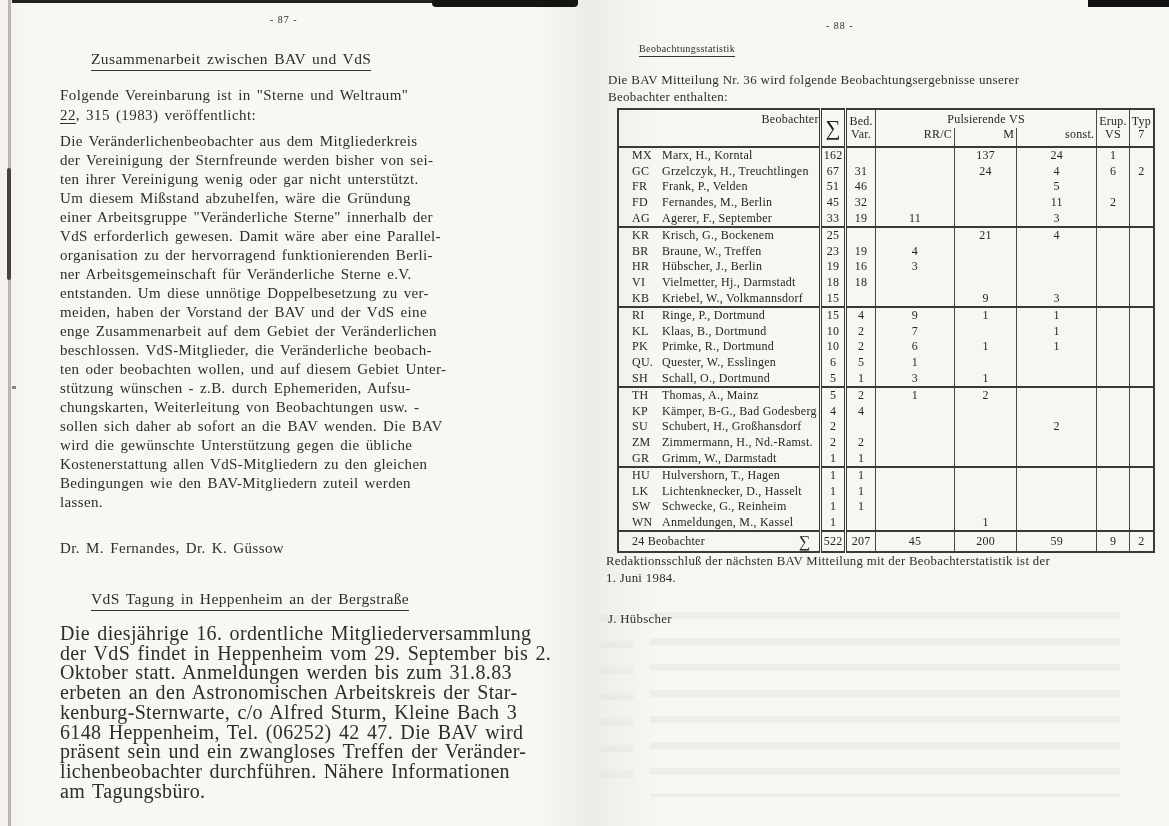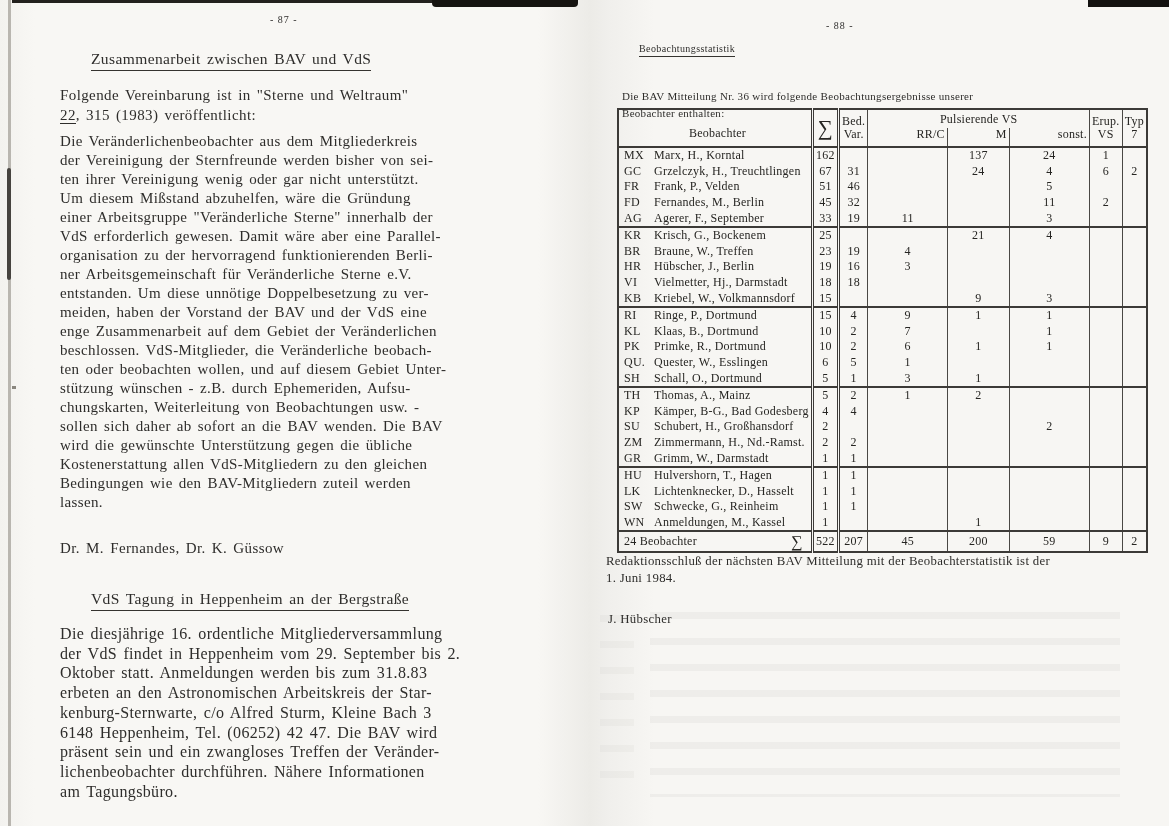--- a/index.html
+++ b/index.html
@@ -31,51 +31,51 @@
   .pageno{font-size:10px;letter-spacing:1px;}
   .pageno.left{position:absolute;left:210px;top:2px;}
   .h-underline{display:inline-block;border-bottom:1.4px solid #35332f;padding-bottom:2px;}
   .heading{font-size:15.5px;letter-spacing:.4px;word-spacing:2px;margin-left:31px;}
   .lp-heading1{position:absolute;left:0;top:38px;}
   .lp-intro{position:absolute;left:0;top:74px;font-size:15px;line-height:19.8px;letter-spacing:.4px;word-spacing:2px;}
   .vol-underline{border-bottom:1.3px solid #2e2d2b;}
   .lp-body1{position:absolute;left:0;top:120px;font-size:15px;line-height:19px;letter-spacing:.35px;word-spacing:2px;white-space:pre-line;}
   .lp-signature{position:absolute;left:0;top:528px;font-size:15px;letter-spacing:.4px;word-spacing:2px;}
   .lp-heading2{position:absolute;left:0;top:578px;}
-  .lp-body2{position:absolute;left:0;top:612px;font-size:16px;line-height:19.7px;letter-spacing:.35px;word-spacing:2px;white-space:pre-line;}
+  .lp-body2{position:absolute;left:0;top:612px;font-size:20px;line-height:19.7px;letter-spacing:.35px;word-spacing:2px;white-space:pre-line;}
 
   
   .page-right{position:absolute;left:608px;top:12px;width:540px;}
   .pageno.right{position:absolute;left:218px;top:8px;}
   .rp-title{position:absolute;left:0;top:31px;font-size:10px;letter-spacing:.4px;}
-  .rp-intro{position:absolute;left:0;top:76px;font-size:11px;line-height:16.5px;letter-spacing:.3px;white-space:pre-line;margin-left:14px;}
+  .rp-intro{position:absolute;left:0;top:60px;font-size:13px;line-height:16.5px;letter-spacing:.3px;white-space:pre-line;}
   .rp-footer{position:absolute;left:-2px;top:541px;font-size:12.8px;line-height:16.5px;letter-spacing:.3px;white-space:pre-line;}
   .rp-sign{position:absolute;left:0;top:585px;font-size:12.8px;letter-spacing:.3px;margin-top:15px;}
 
   
   .obs-table{position:absolute;left:9px;top:96px;border-collapse:collapse;table-layout:fixed;
     font-size:12px;letter-spacing:.25px;color:#262522;}
   .obs-table td,.obs-table th{padding:0 2px;height:15.6px;font-weight:normal;overflow:hidden;white-space:nowrap;}
   .obs-table{border:2px solid #3c3a37;}
   .obs-table th{border:1px solid #4a4844;}
   .obs-table td{border-left:1px solid #4a4844;border-right:1px solid #4a4844;}
-  .obs-table .c-name{text-align:left;padding-left:5px;}
+  .obs-table .c-name{text-align:left;padding-left:13px;}
   .obs-table .c-num{text-align:center;}
   .obs-table .code{display:inline-block;width:30px;}
   .obs-table col.w-name{width:210px;}
   .obs-table col.w-sum{width:40px;}
   .obs-table col.w-bed{width:42px;}
   .obs-table col.w-rrc{width:44px;}
   .obs-table col.w-m{width:40px;}
   .obs-table col.w-sonst{width:42px;}
   .obs-table col.w-erup{width:34px;}
   .obs-table col.w-typ{width:34px;}
   .obs-table .thick-right{border-right:3px double #3c3a37;}
   .obs-table thead th{vertical-align:middle;text-align:center;white-space:pre-line;line-height:13px;}
-  .obs-table thead .th-name{text-align:center;vertical-align:top;padding:17px 0 0 5px;}
+  .obs-table thead .th-name{text-align:right;vertical-align:top;padding:3px 0 0 5px;}
   .obs-table thead .th-sigma{font-size:21px;font-weight:normal;}
   .obs-table thead .th-puls{border-bottom:none;height:18px;}
   .obs-table thead .sub th{border-top:none;height:18px;vertical-align:top;padding-left:48px;}
   .obs-table tbody{border-top:2px solid #3c3a37;}
   .obs-table tfoot{border-top:2px solid #3c3a37;}
   .obs-table tfoot td{height:19px;}
   .obs-table .total-label{display:flex;justify-content:space-between;align-items:center;padding-right:6px;}
   .obs-table .total-sigma{font-size:16px;}
 </style>
 </head>

